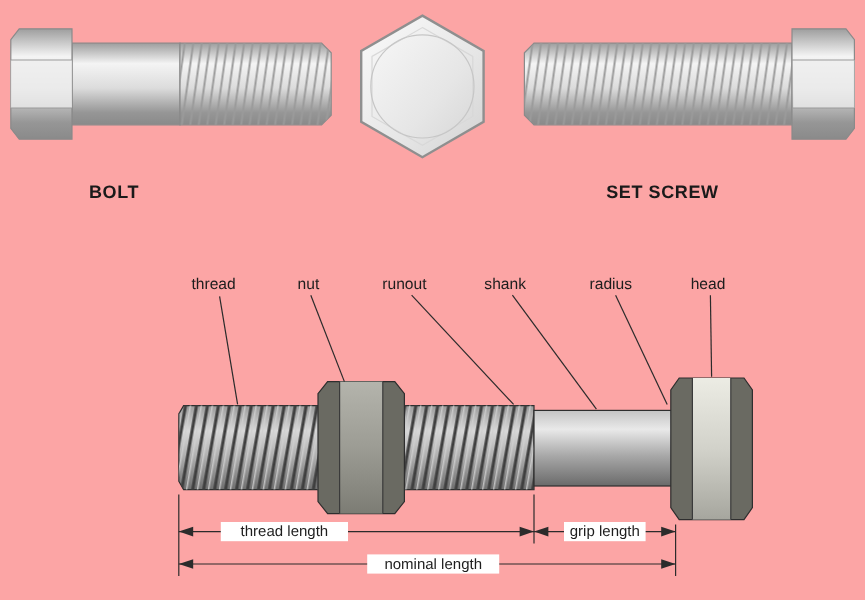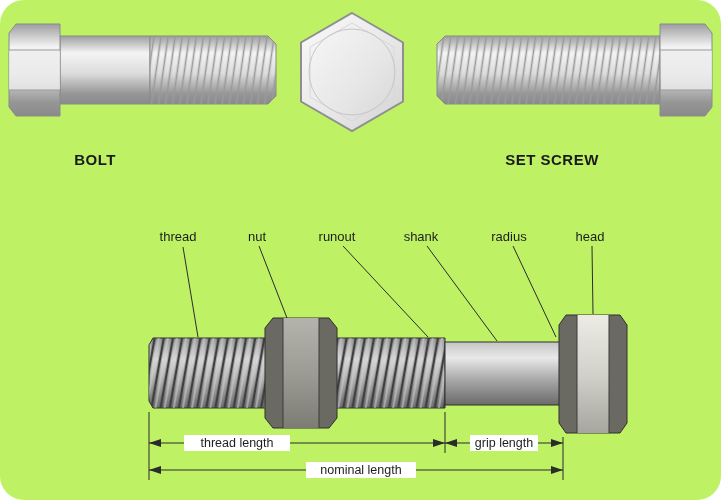--- a/index.html
+++ b/index.html
@@ -1,22 +1,21 @@
 <!DOCTYPE html>
 <html><head>
 <meta charset="utf-8">
 <style>
   html,body{margin:0;padding:0;background:#ffffff;}
   .page{
     position:relative;
     width:721px;height:500px;
-    background:#bef264;
+    background:#fca5a5;
     font-family:"Liberation Sans", sans-serif;
     overflow:hidden;
-    border-radius:24px;
   }
   svg{display:block;}
   .caption{
     font-weight:bold;
     font-size:15px;
     letter-spacing:.5px;
     fill:#1a1a1a;
   }
   .part-label{
     font-size:13px;

